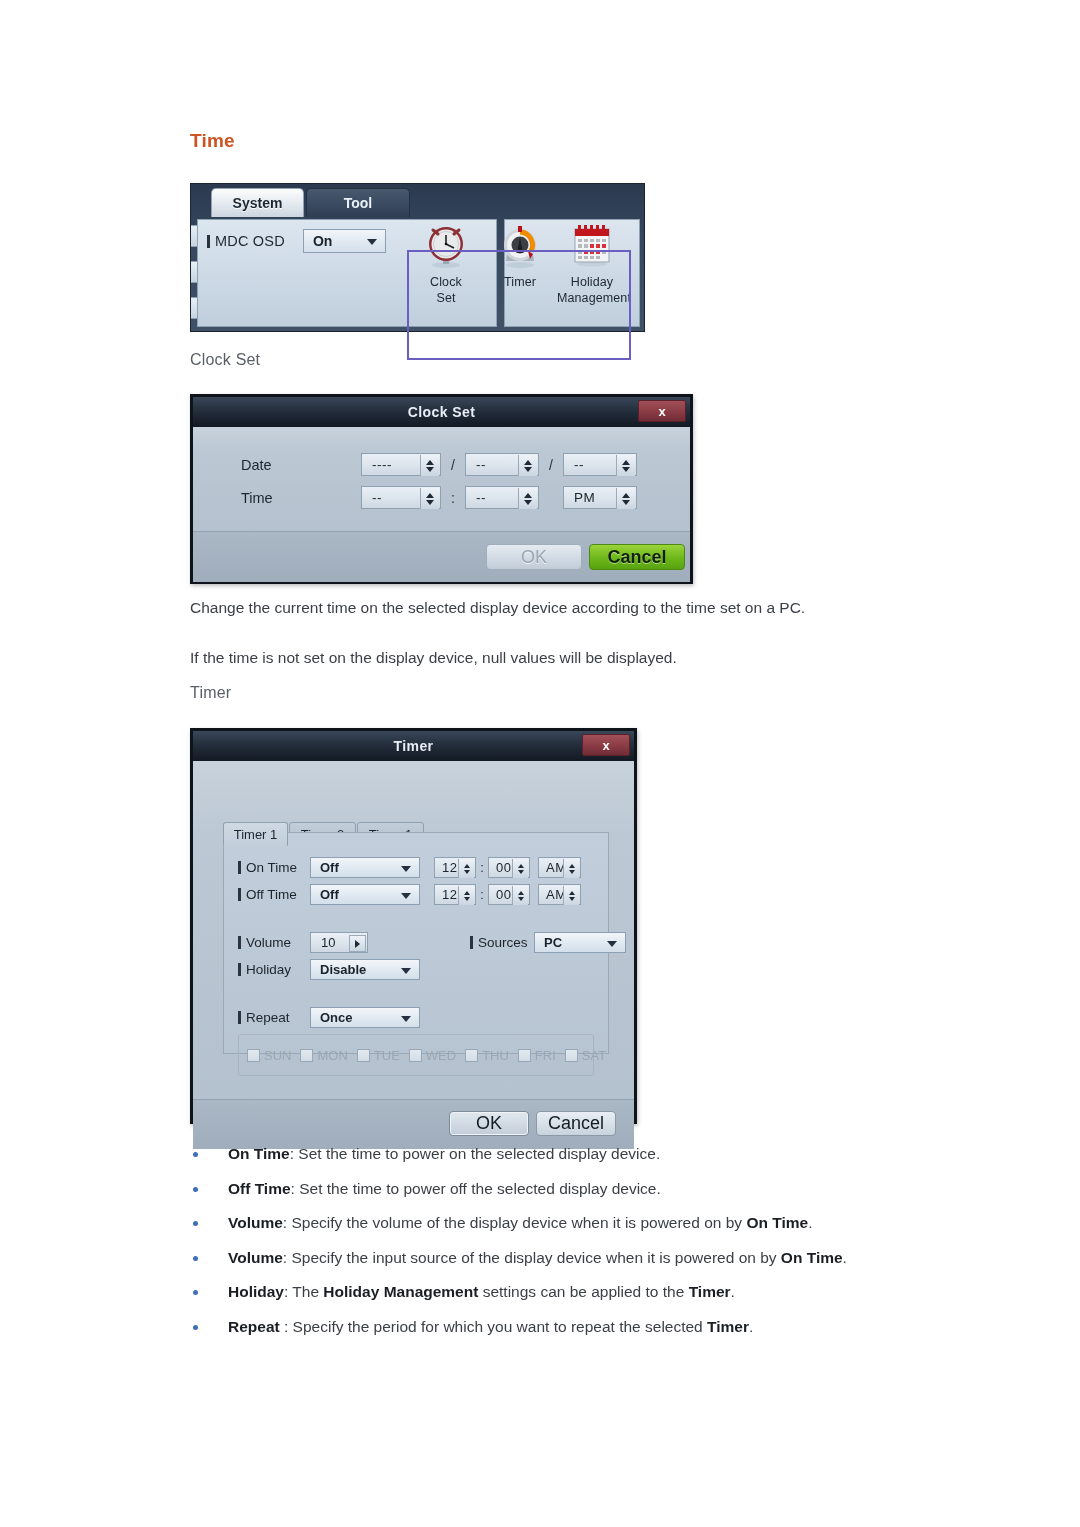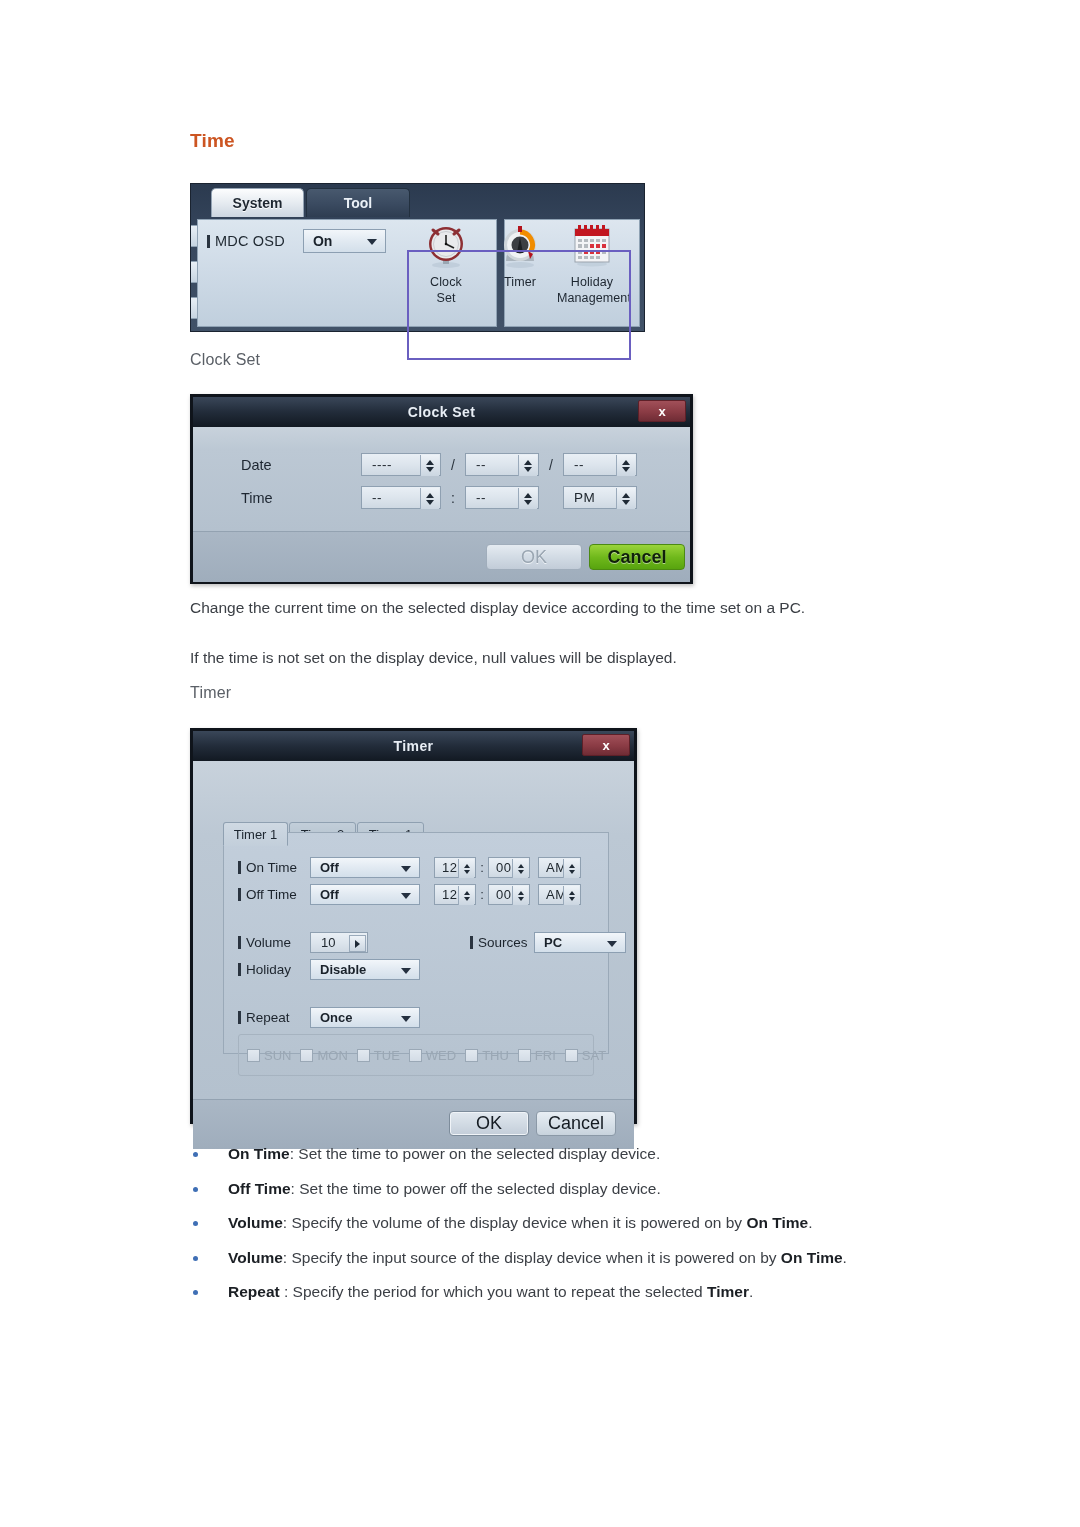--- a/index.html
+++ b/index.html
@@ -902,17 +902,20 @@
     <div class="bullet">
       <b>Off Time</b><span>: Set the time to power off the selected display device.</span>
     </div>
     <div class="bullet">
       <b>Volume</b><span>: Specify the volume of the display device when it is powered on by </span><b>On Time</b><span>.</span>
     </div>
     <div class="bullet">
       <b>Volume</b><span>: Specify the input source of the display device when it is powered on by </span><b>On Time</b><span>.</span>
     </div>
     <div class="bullet">
+      <b>Holiday</b><span>: The </span><b>Holiday Management</b><span> settings can be applied to the </span><b>Timer</b><span>.</span>
+    </div>
+    <div class="bullet">
       <b>Repeat</b><span> : Specify the period for which you want to repeat the selected </span><b>Timer</b><span>.</span>
     </div>
   </div>
 
 </div>
 
 </body></html>

